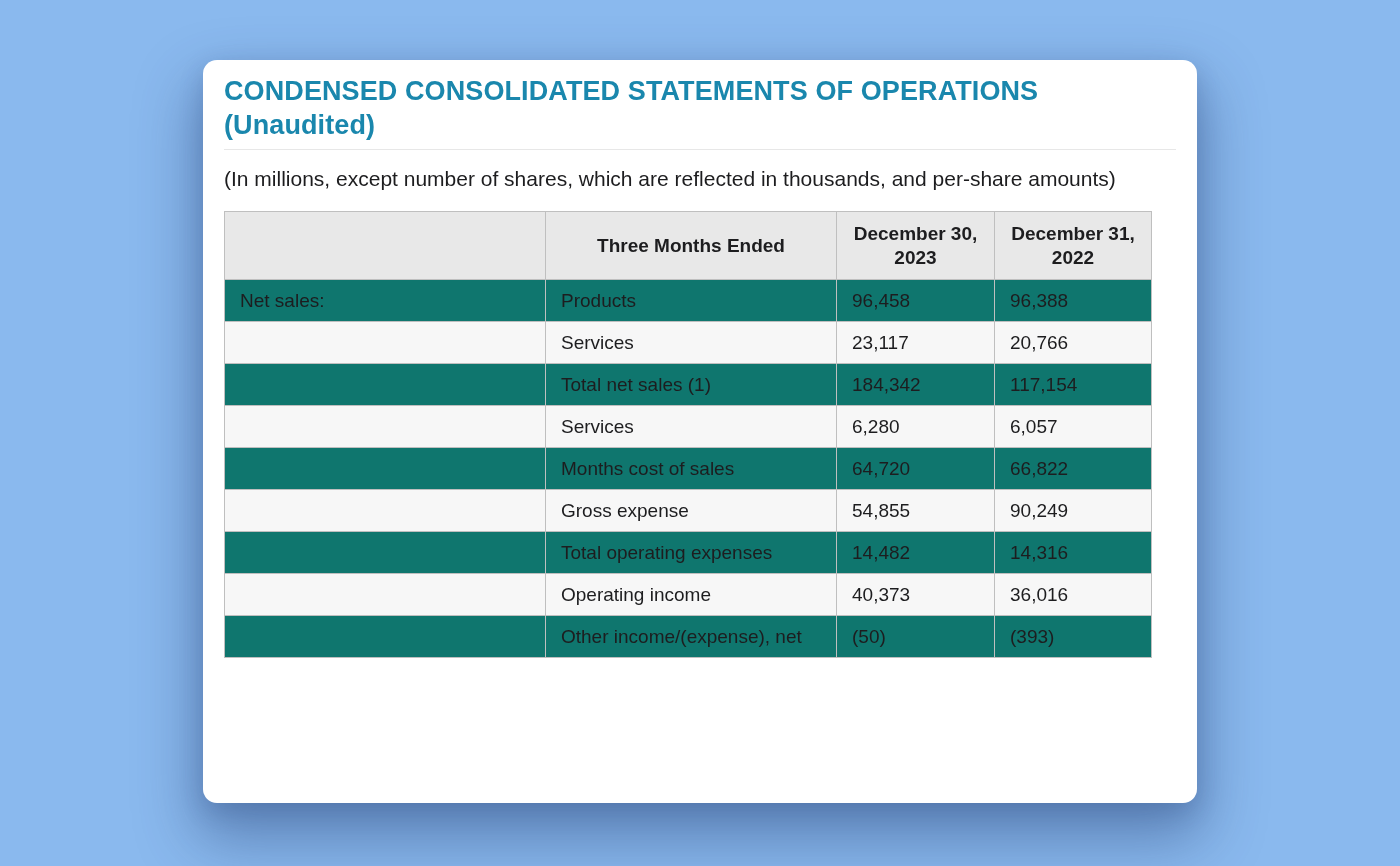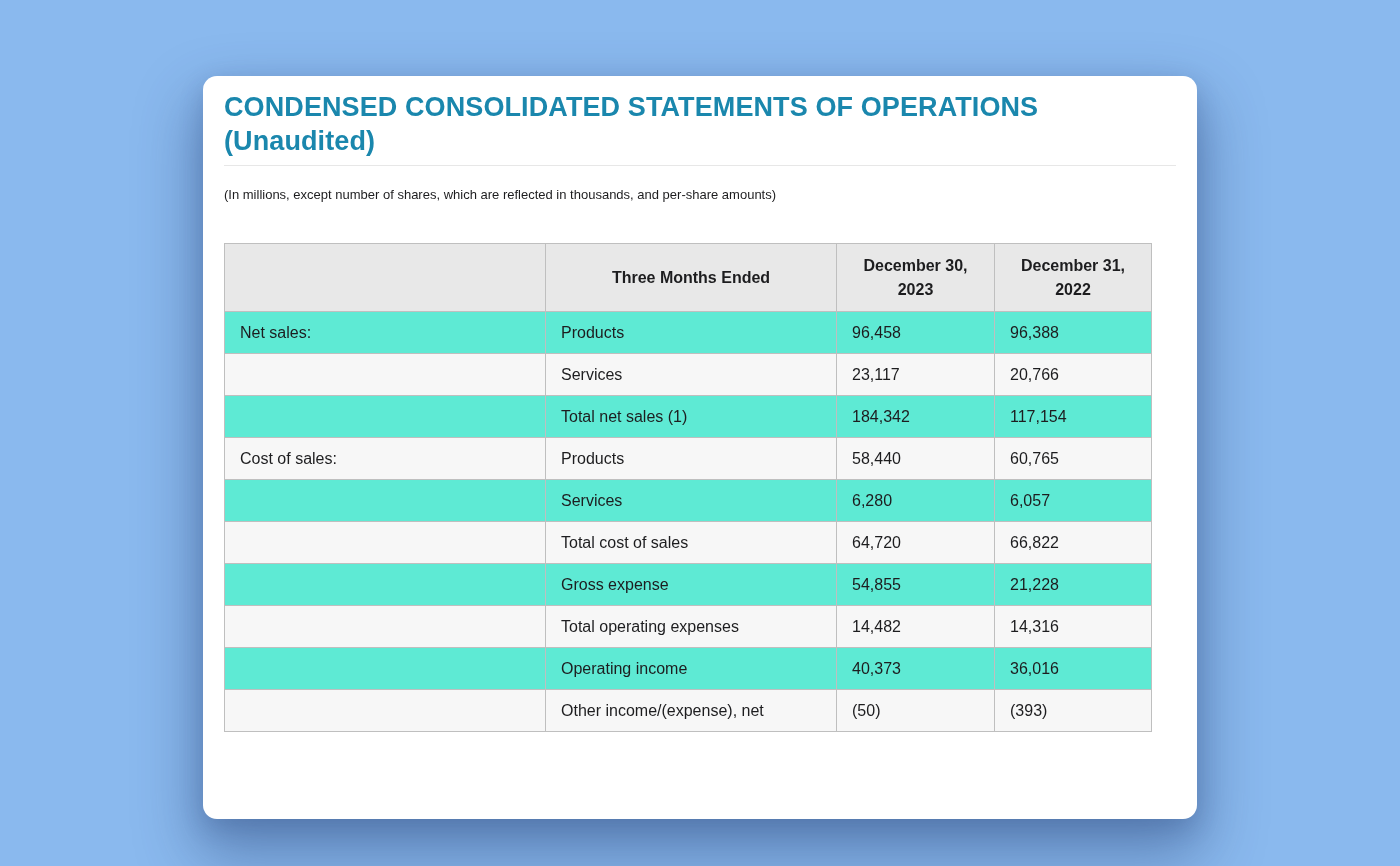--- a/index.html
+++ b/index.html
@@ -12,21 +12,21 @@
   }
 
   body {
     background: #8ab9ee;
     position: relative;
   }
 
   .card {
     position: absolute;
     left: 203px;
-    top: 76px;
+    top: 60px;
     width: 994px;
     height: 743px;
     background: #ffffff;
     border-radius: 14px;
     padding: 14px 21px 0 21px;
     overflow: hidden;
     box-shadow: 0 30px 60px 8px rgba(28, 52, 104, 0.40),
                 0 8px 24px rgba(28, 52, 104, 0.18);
   }
 
@@ -39,31 +39,31 @@
   }
 
   .divider {
     border: none;
     border-top: 1px solid #e7e7e7;
     margin-top: 7px;
   }
 
   .note {
     margin-top: 17px;
-    font-size: 13px;
+    font-size: 21px;
     line-height: 24px;
     color: #1d1d1f;
   }
 
   table.fin-table {
-    margin-top: 36px;
+    margin-top: 20px;
     border-collapse: collapse;
     table-layout: fixed;
     width: 927px;
-    font-size: 16px;
+    font-size: 19px;
     color: #1d1d1f;
   }
 
   .fin-table th,
   .fin-table td {
     border: 1px solid #bfbfbf;
     padding: 8px 15px;
     line-height: 24px;
     vertical-align: middle;
     text-align: left;
@@ -73,21 +73,21 @@
   .fin-table thead th {
     background: #e8e8e8;
     font-weight: 600;
     text-align: center;
     height: 68px;
     padding: 9px 12px;
   }
 
   .fin-table tbody td {
     height: 42px;
-    background: #5eead4;
+    background: #0f766e;
   }
 
   .fin-table tbody tr:nth-child(even) td {
     background: #f7f7f7;
   }
 
   .col-group  { width: 321px; }
   .col-item   { width: 291px; }
   .col-y2023  { width: 158px; }
   .col-y2022  { width: 157px; }
@@ -134,42 +134,36 @@
         <td>23,117</td>
         <td>20,766</td>
       </tr>
       <tr>
         <td></td>
         <td>Total net sales (1)</td>
         <td>184,342</td>
         <td>117,154</td>
       </tr>
       <tr>
-        <td>Cost of sales:</td>
-        <td>Products</td>
-        <td>58,440</td>
-        <td>60,765</td>
-      </tr>
-      <tr>
         <td></td>
         <td>Services</td>
         <td>6,280</td>
         <td>6,057</td>
       </tr>
       <tr>
         <td></td>
-        <td>Total cost of sales</td>
+        <td>Months cost of sales</td>
         <td>64,720</td>
         <td>66,822</td>
       </tr>
       <tr>
         <td></td>
         <td>Gross expense</td>
         <td>54,855</td>
-        <td>21,228</td>
+        <td>90,249</td>
       </tr>
       <tr>
         <td></td>
         <td>Total operating expenses</td>
         <td>14,482</td>
         <td>14,316</td>
       </tr>
       <tr>
         <td></td>
         <td>Operating income</td>

